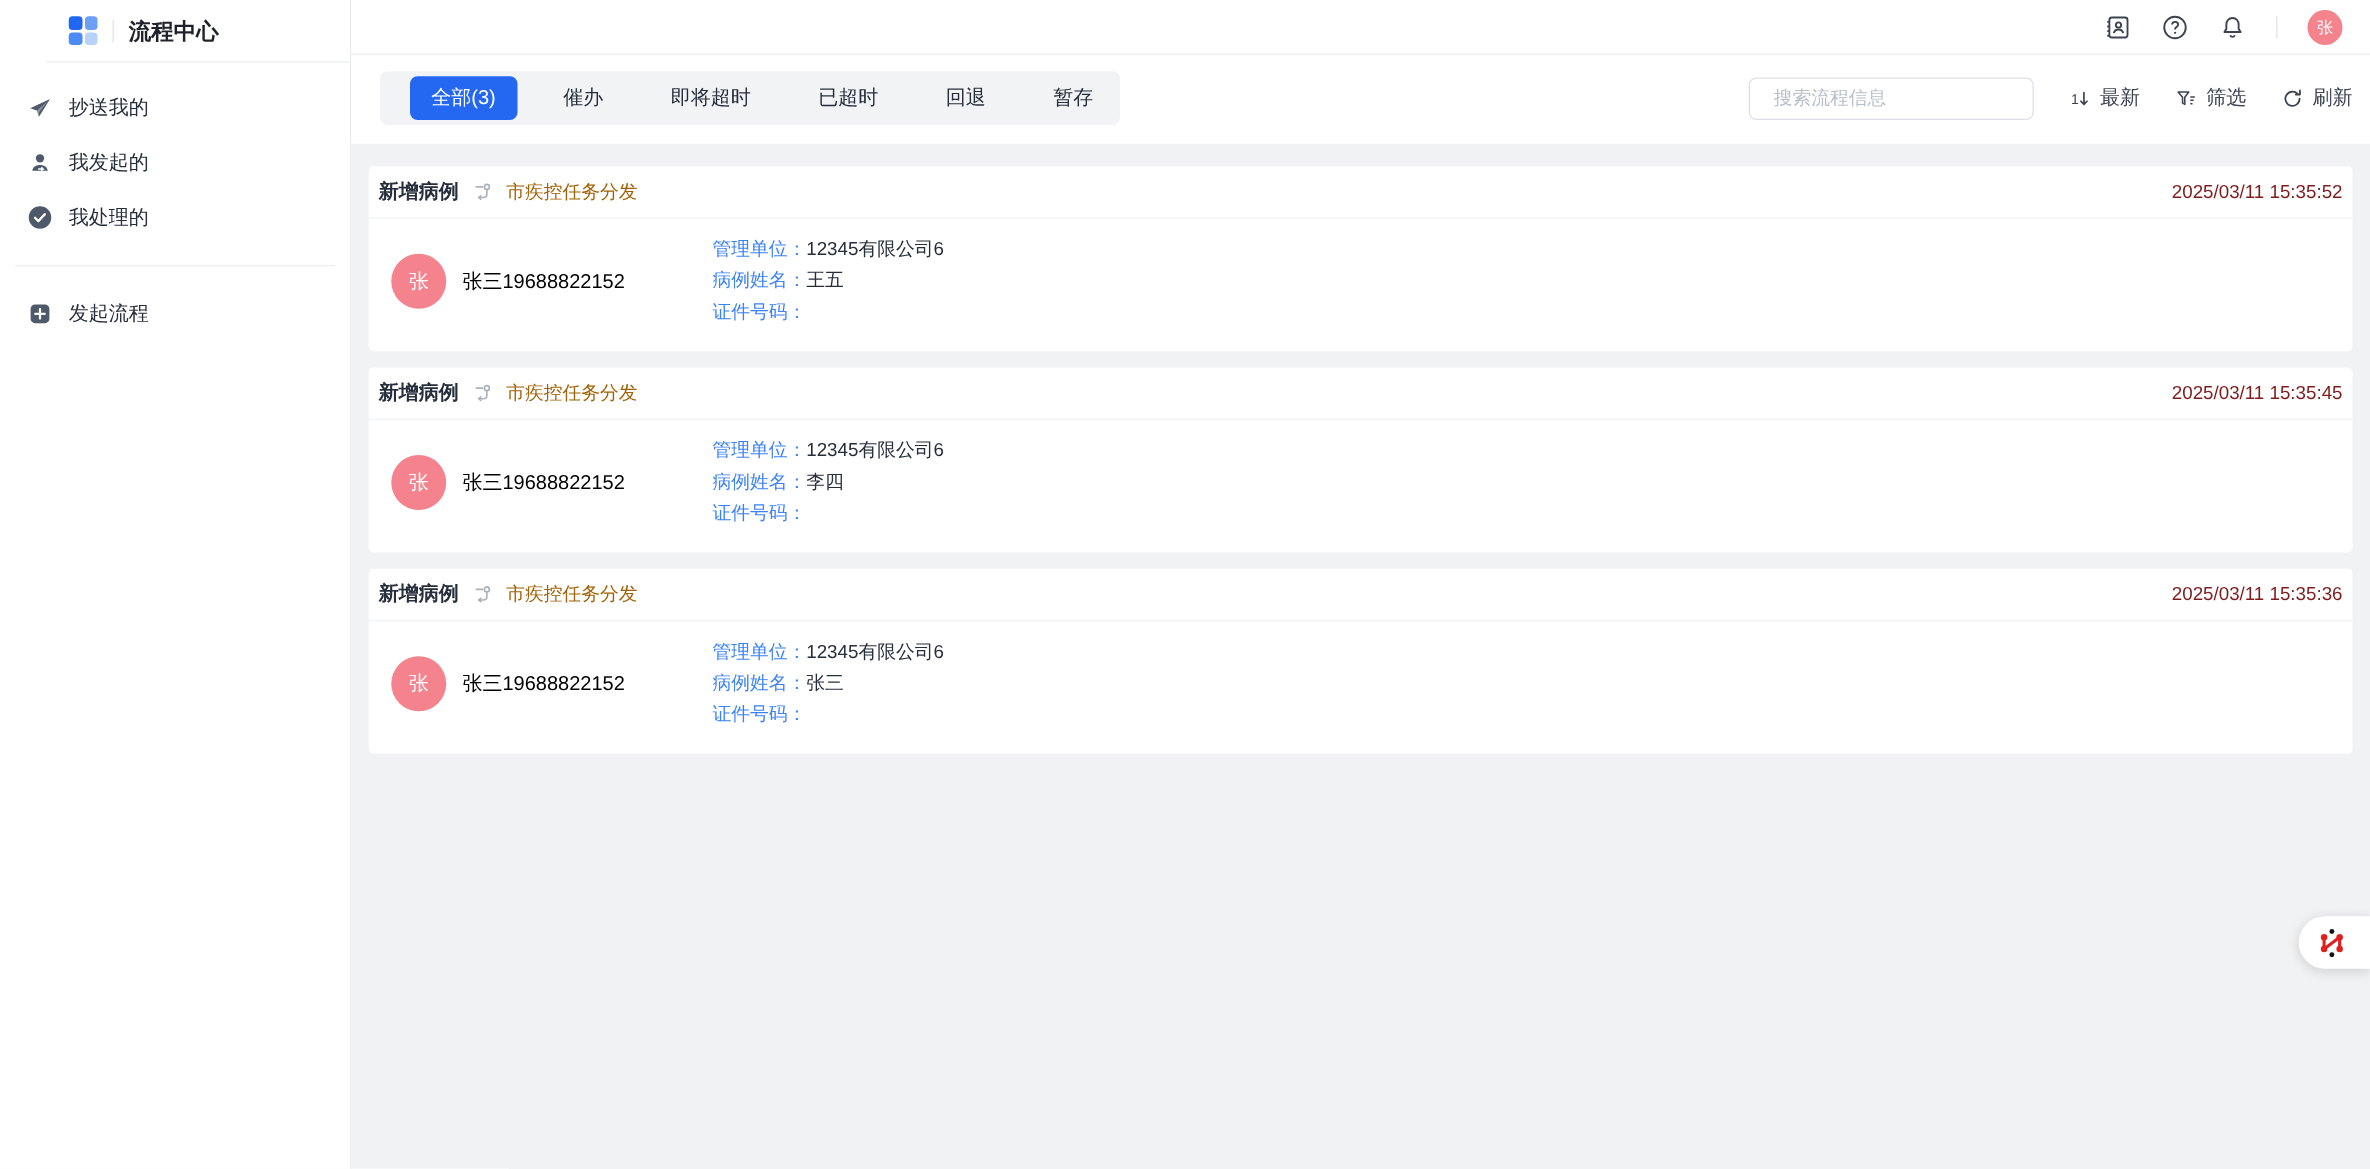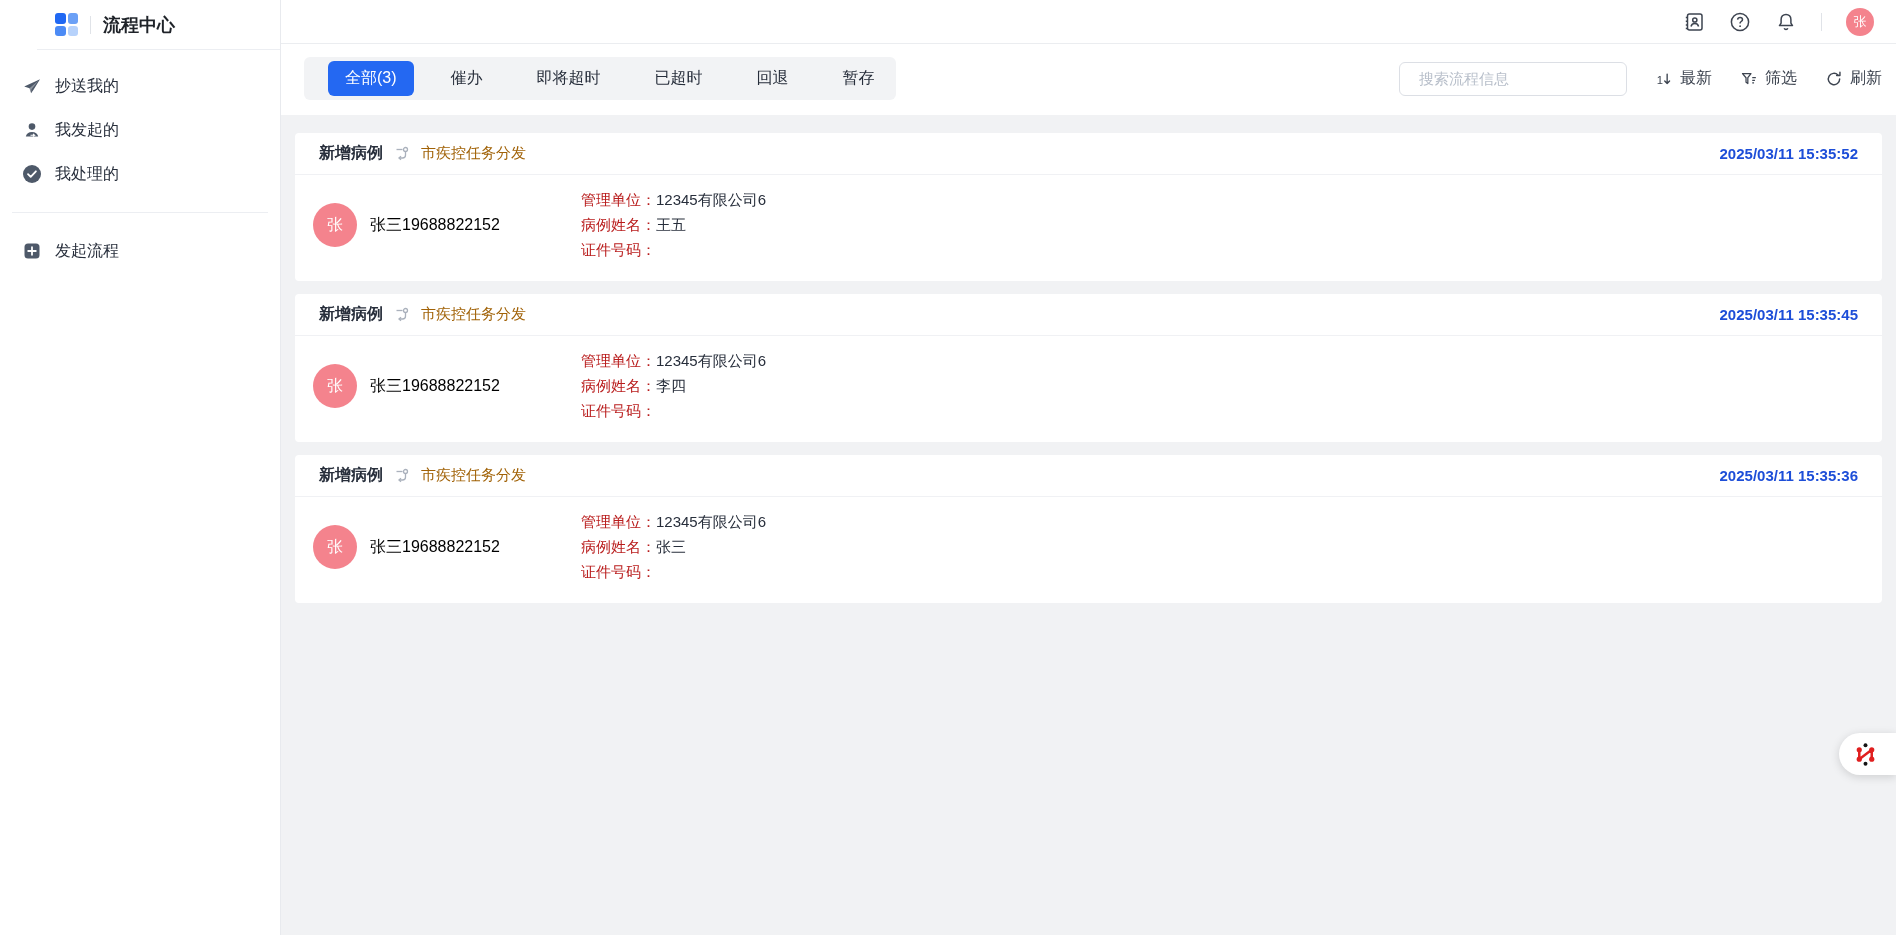--- a/index.html
+++ b/index.html
@@ -35,29 +35,29 @@
   .tab { padding:7px 17px; font-size:16px; border-radius:6px; color:#272e3b; cursor:pointer; white-space:nowrap;margin-left:20px; }
   .tab.active { background:#2468f2; color:#fff; }
   .toolbar-right { display:flex; align-items:center; gap:28px; }
   .search-box { width:228px; height:34px; border:1px solid #dcdfe5; border-radius:6px; display:flex; align-items:center; gap:8px; padding:0 11px; background:#fff; }
   .search-box input { flex:1; border:none; outline:none; font-size:15px; color:#272e3b; font-family:inherit; background:transparent; }
   .search-box input::placeholder { color:#b8bfca; }
   .action { display:flex; align-items:center; gap:7px; font-size:16px; color:#3d4450; cursor:pointer; white-space:nowrap; }
   
   .content { flex:1; padding:18px 14px; overflow:auto; }
   .card { background:#fff; border-radius:4px; margin-bottom:13px; cursor:pointer; }
-  .card-header { display:flex; align-items:center; gap:11px; height:42px; padding:0 24px; border-bottom:1px solid #f0f1f4;text-align:center; }
+  .card-header { display:flex; align-items:center; gap:11px; height:42px; padding:0 8px; border-bottom:1px solid #f0f1f4;text-align:center; }
   .card-title { font-size:16px; font-weight:bold; color:#272e3b; }
   .card-flow { font-size:15px; color:#a16207; }
-  .card-time { margin-left:auto; font-size:15px; color:#1d4ed8;font-weight:bold; }
+  .card-time { margin-left:auto; font-size:15px; color:#7f1d1d; }
   .card-body { display:flex; align-items:center; padding:15px 18px 21px; }
   .avatar-lg { width:44px; height:44px; flex-shrink:0; border-radius:50%; background:#f4838d; color:#fff; font-size:16px; display:flex; align-items:center; justify-content:center; }
   .task-name { margin-left:13px; width:200px; font-size:16px; color:#000000; }
   .fields { display:flex; flex-direction:column; gap:5px; font-size:15px; line-height:20px; }
-  .field-label { color:#b91c1c;margin-left:11px; }
+  .field-label { color:#3b82f6; }
   .field-value { color:#272e3b; }
   
   .float-btn { position:fixed; right:0; top:733px; width:57px; height:42px; background:#fff; border-radius:21px 0 0 21px; box-shadow:0 2px 10px rgba(0,0,0,.15); display:flex; align-items:center; padding-left:13px; cursor:pointer; }
 </style>
 </head>
 <body>
 
 <aside class="sidebar">
   <div class="sidebar-header">
     <span class="logo-grid">

